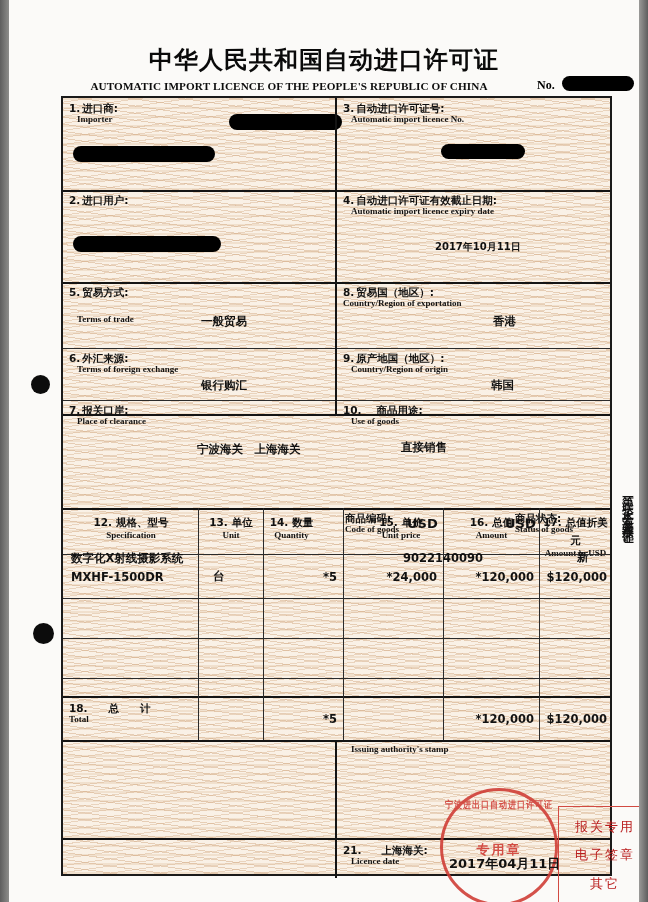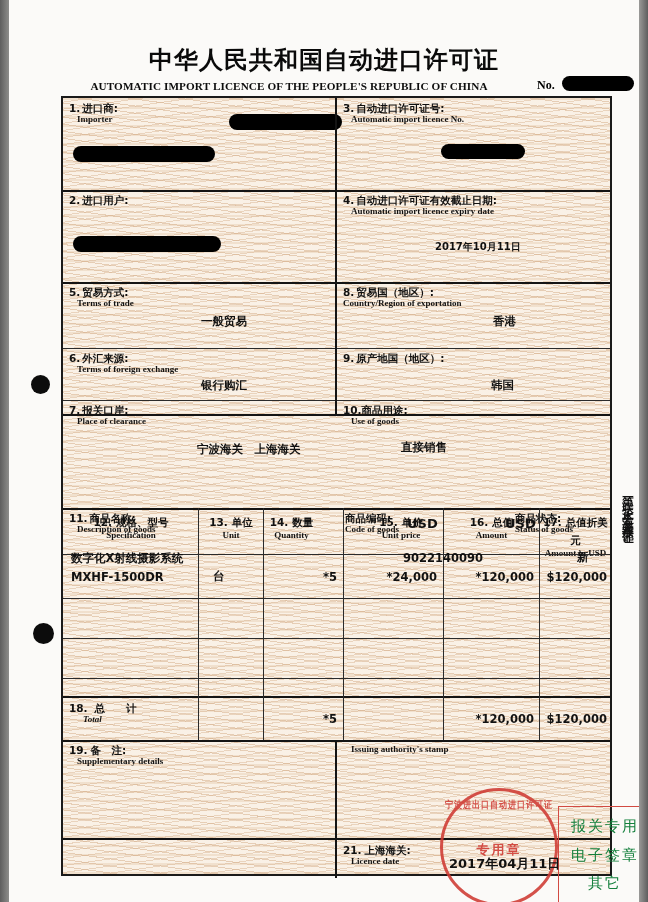--- a/index.html
+++ b/index.html
@@ -92,21 +92,21 @@
     font-family:"DejaVu Sans","Liberation Sans",sans-serif;
     font-weight:bold;font-size:13px;color:#111;
   }
   .redbox{
     position:absolute;left:549px;top:806px;width:92px;height:96px;
     border:1.5px solid #d24a42;z-index:37;
     display:flex;flex-direction:column;justify-content:space-evenly;align-items:center;
   }
   .redbox div{
     font-family:"DejaVu Sans","Liberation Sans",sans-serif;
-    font-size:15px;color:#15803d;letter-spacing:2px;
+    font-size:13px;color:#b91c1c;letter-spacing:2px;
   }
 </style>
 </head>
 <body>
 
 <div class="edge-l"></div>
 <div class="edge-r"></div>
 
 <div class="page">
 
@@ -179,21 +179,21 @@
       </div>
       <div class="lbl-en" style="margin-left:8px;">Automatic import licence expiry date</div>
       <div class="val" style="position:absolute;left:92px;top:46px;">2017年10月11日</div>
     </div>
 
     <div class="cell" style="left:6px;top:188px;width:262px;height:60px;">
       <div style="display:flex;gap:2px;">
         <span class="lbl-cn">5.</span>
         <span class="lbl-cn">贸易方式:</span>
       </div>
-      <div class="lbl-en" style="margin-left:8px;">Terms of trade</div>
+      <div class="lbl-en" style="margin-left:8px;margin-top:16px;">Terms of trade</div>
       <div class="val val-sm" style="position:absolute;left:132px;top:28px;">一般贸易</div>
     </div>
 
     <div class="cell" style="left:6px;top:254px;width:262px;height:48px;">
       <div style="display:flex;gap:2px;">
         <span class="lbl-cn">6.</span>
         <span class="lbl-cn">外汇来源:</span>
       </div>
       <div class="lbl-en" style="margin-left:8px;">Terms of foreign exchange</div>
       <div class="val val-sm" style="position:absolute;left:132px;top:26px;">银行购汇</div>
@@ -215,39 +215,33 @@
       </div>
       <div class="lbl-en" style="">Country/Region of exportation</div>
       <div class="val val-sm" style="position:absolute;left:150px;top:28px;">香港</div>
     </div>
 
     <div class="cell" style="left:280px;top:254px;width:262px;height:48px;">
       <div style="display:flex;gap:2px;">
         <span class="lbl-cn">9.</span>
         <span class="lbl-cn">原产地国（地区）:</span>
       </div>
+      <div class="lbl-en" style="margin-left:8px;">Country/Region of origin</div>
       <div class="val val-sm" style="position:absolute;left:148px;top:26px;">韩国</div>
     </div>
 
     <div class="cell" style="left:280px;top:306px;width:262px;height:100px;">
-      <div style="display:flex;gap:0;">
+      <div style="display:flex;gap:15px;">
         <span class="lbl-cn">10.</span>
         <span class="lbl-cn">商品用途:</span>
       </div>
       <div class="lbl-en" style="margin-left:8px;">Use of goods</div>
       <div class="val val-sm" style="position:absolute;left:58px;top:36px;">直接销售</div>
     </div>
 
-    <div class="cell" style="left:6px;top:414px;width:270px;height:44px;">
-      <div style="display:flex;gap:2px;">
-        <span class="lbl-cn">11.</span>
-        <span class="lbl-cn">商品名称:</span>
-      </div>
-      <div class="lbl-en" style="margin-left:8px;">Description of goods</div>
-    </div>
     <div class="val val-sm" style="position:absolute;left:8px;top:453px;z-index:7;">数字化X射线摄影系统</div>
 
     <div class="cell" style="left:282px;top:414px;width:160px;height:44px;">
       <div class="lbl-cn">商品编码:</div>
       <div class="lbl-en">Code of goods</div>
     </div>
     <div class="val val-sm" style="position:absolute;left:340px;top:453px;z-index:7;">9022140090</div>
 
     <div class="cell" style="left:452px;top:414px;width:95px;height:44px;">
       <div class="lbl-cn">商品状态:</div>
@@ -289,44 +283,37 @@
     </div>
 
     <div class="cell val val-sm" style="left:8px;top:472px;">MXHF-1500DR</div>
     <div class="cell val val-sm" style="left:150px;top:471px;">台</div>
     <div class="cell val val-sm" style="left:202px;top:472px;width:72px;text-align:right;">*5</div>
     <div class="cell val val-sm" style="left:282px;top:472px;width:92px;text-align:right;">*24,000</div>
     <div class="cell val val-sm" style="left:382px;top:472px;width:89px;text-align:right;">*120,000</div>
     <div class="cell val val-sm" style="left:478px;top:472px;width:66px;text-align:right;">$120,000</div>
 
     <div class="cell" style="left:6px;top:604px;width:128px;">
-      <div style="display:flex;gap:7px;">
+      <div style="display:flex;gap:21px;">
         <span class="lbl-cn">18.</span>
         <span class="lbl-cn">总　　计</span>
       </div>
-      <div class="lbl-en" style="margin-left:14px;font-style:italic;">Total</div>
+      <div class="lbl-en" style="margin-left:0;">Total</div>
     </div>
     <div class="cell val val-sm" style="left:202px;top:614px;width:72px;text-align:right;">*5</div>
     <div class="cell val val-sm" style="left:382px;top:614px;width:89px;text-align:right;">*120,000</div>
     <div class="cell val val-sm" style="left:478px;top:614px;width:66px;text-align:right;">$120,000</div>
 
-    <div class="cell" style="left:6px;top:646px;width:260px;height:90px;">
-      <div style="display:flex;gap:3px;">
-        <span class="lbl-cn">19.</span>
-        <span class="lbl-cn">备　注:</span>
-      </div>
-      <div class="lbl-en" style="margin-left:8px;">Supplementary details</div>
-    </div>
 
     <div class="cell" style="left:280px;top:646px;width:260px;height:90px;">
       <div class="lbl-en" style="margin-left:8px;">Issuing authority's stamp</div>
     </div>
 
     <div class="cell" style="left:280px;top:746px;width:200px;">
-      <div style="display:flex;gap:3px;">
+      <div style="display:flex;gap:20px;">
         <span class="lbl-cn">21.</span>
         <span class="lbl-cn">上海海关:</span>
       </div>
       <div class="lbl-en" style="margin-left:8px;">Licence date</div>
     </div>
   </div>
 
   <div class="stamp">
     <div class="stamp-top">宁波进出口自动进口许可证</div>
     <div class="stamp-mid">专用章</div>

